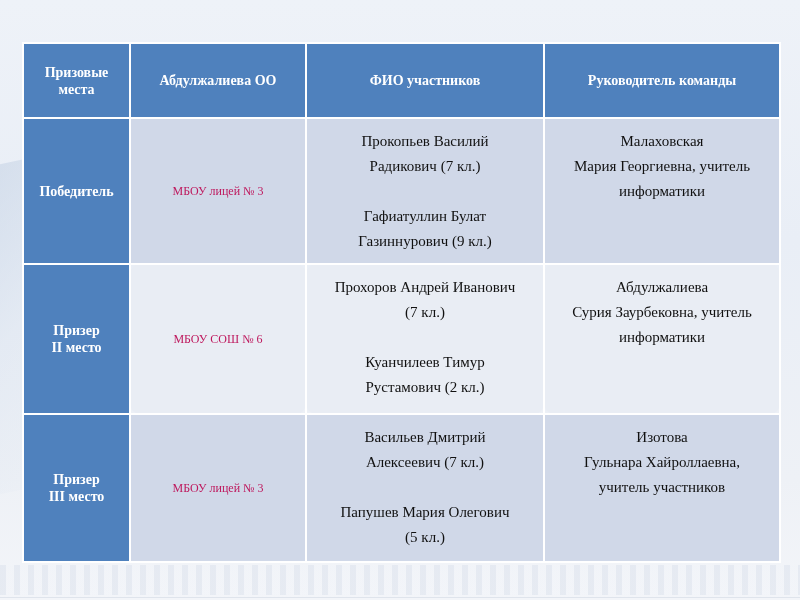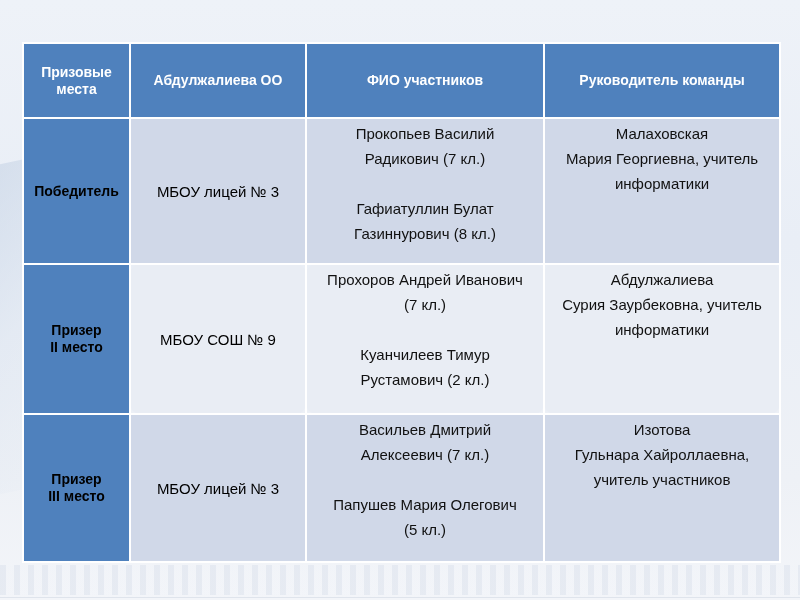--- a/index.html
+++ b/index.html
@@ -40,59 +40,60 @@
       height: 1px;
       background: #dfe4ec;
     }
     .results-table {
       position: absolute;
       left: 22px;
       top: 42px;
       width: 757px;
       border-collapse: collapse;
       table-layout: fixed;
+      font-family: Liberation Serif, serif;
     }
     .results-table td, .results-table th {
       border: 2px solid #ffffff;
       text-align: center;
       vertical-align: middle;
       padding: 0;
     }
     .results-table th {
       background: #4f81bd;
       color: #ffffff;
       font-weight: bold;
       font-size: 14px;
       line-height: 17px;
       height: 73px;
     }
     .results-table td.place-cell {
       background: #4f81bd;
-      color: #000000;
+      color: #ffffff;
       font-weight: bold;
       font-size: 14px;
       line-height: 17px;
     }
     .results-table tr.row-dark td:not(.place-cell) {
       background: #d0d8e8;
     }
     .results-table tr.row-light td:not(.place-cell) {
       background: #e9edf4;
       border-radius: 10px;
     }
     .results-table td.org-cell {
-      font-size: 15px;
-      color: #000000;
+      font-size: 12px;
+      color: #be185d;
     }
     .results-table td.top-cell {
       vertical-align: top;
       font-size: 15px;
       color: #111111;
       line-height: 25px;
-      padding-top: 2px;
+      padding-top: 10px;
     }
     .line {
       display: block;
     }
     .gap {
       display: block;
       height: 25px;
     }
     .r1 { height: 146px; }
     .r2 { height: 150px; }
@@ -136,36 +137,36 @@
         <span class="line">Победитель</span>
       </td>
       <td class="org-cell">
         <span class="line">МБОУ лицей № 3</span>
       </td>
       <td class="top-cell">
         <span class="line">Прокопьев Василий</span>
         <span class="line">Радикович (7 кл.)</span>
         <span class="gap"></span>
         <span class="line">Гафиатуллин Булат</span>
-        <span class="line">Газиннурович (8 кл.)</span>
+        <span class="line">Газиннурович (9 кл.)</span>
       </td>
       <td class="top-cell">
         <span class="line">Малаховская</span>
         <span class="line">Мария Георгиевна,  учитель</span>
         <span class="line">информатики</span>
       </td>
     </tr>
 
     <tr class="row-light r2">
       <td class="place-cell">
         <span class="line">Призер</span>
         <span class="line">II место</span>
       </td>
       <td class="org-cell">
-        <span class="line">МБОУ СОШ № 9</span>
+        <span class="line">МБОУ СОШ № 6</span>
       </td>
       <td class="top-cell">
         <span class="line">Прохоров Андрей Иванович</span>
         <span class="line">(7 кл.)</span>
         <span class="gap"></span>
         <span class="line">Куанчилеев Тимур</span>
         <span class="line">Рустамович (2 кл.)</span>
       </td>
       <td class="top-cell">
         <span class="line">Абдулжалиева</span>

